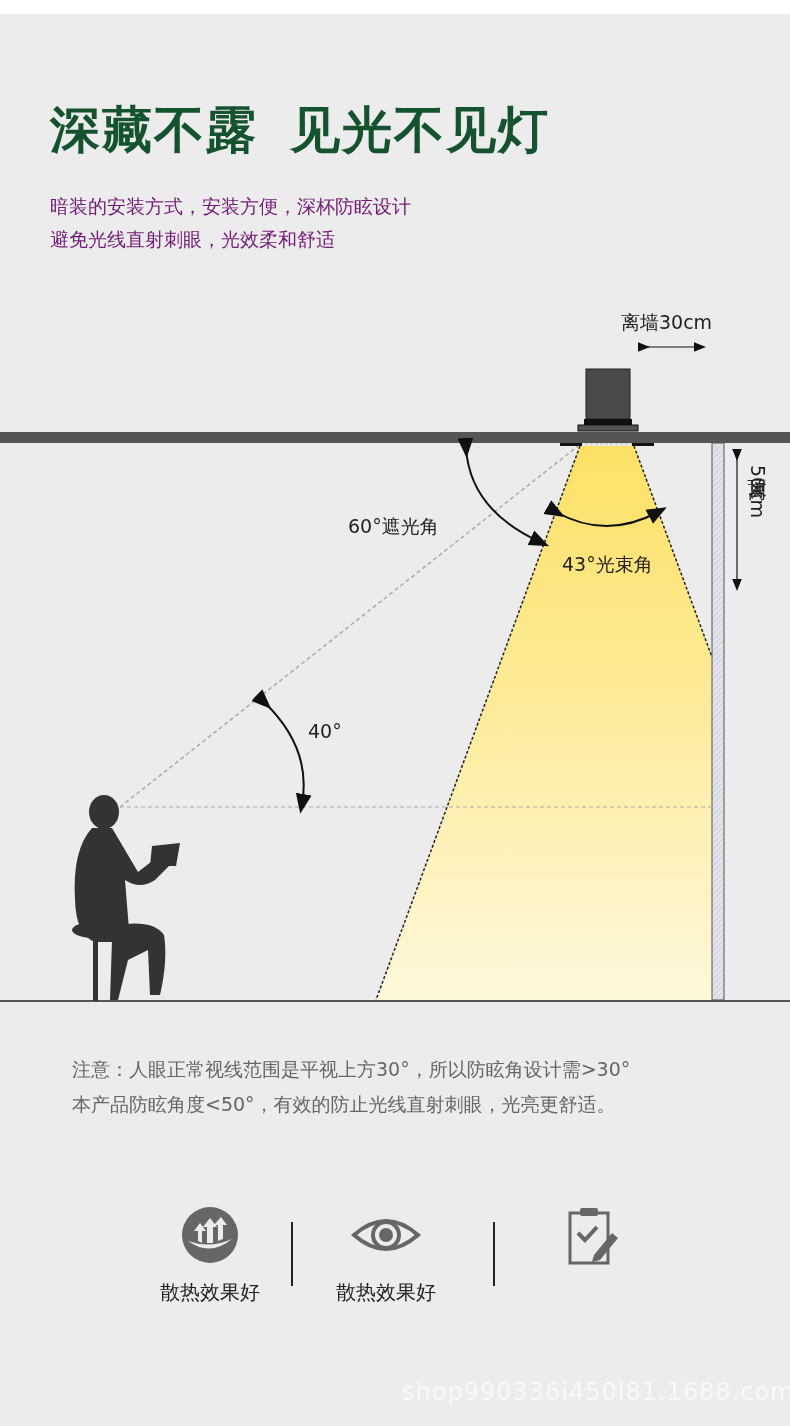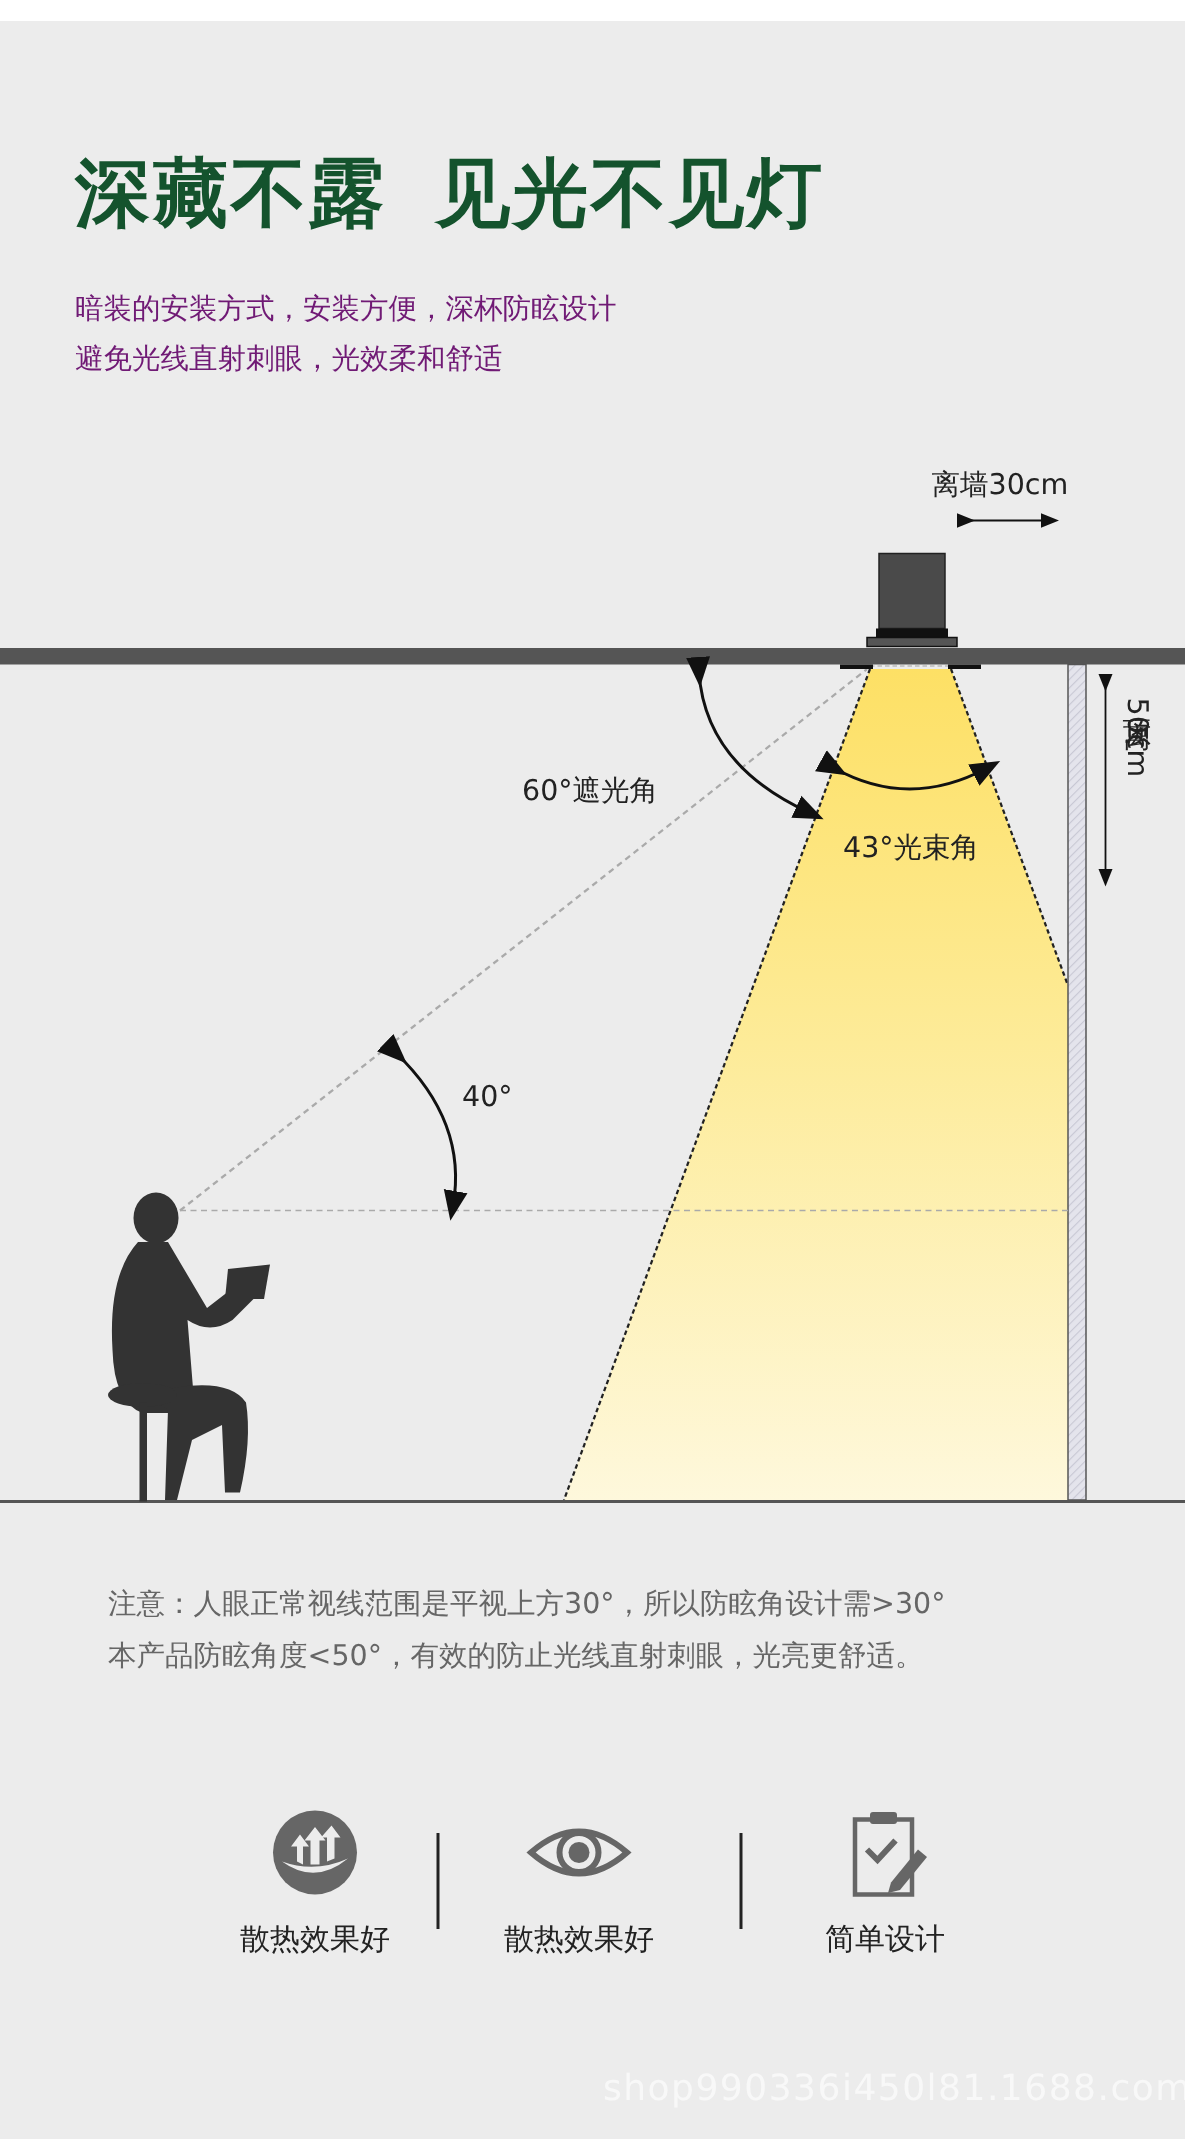--- a/index.html
+++ b/index.html
@@ -116,16 +116,15 @@
 
 <div class="sep" style="left:493px"></div>
 
 <div class="feature" style="left:490px">
   <svg class="ficon" width="60" height="60" viewBox="0 0 60 60">
     <rect x="10" y="8" width="38" height="50" fill="none" stroke="#666" stroke-width="3"></rect>
     <rect x="20" y="3" width="18" height="8" rx="2" fill="#666"></rect>
     <path d="M18,28 L25,35 L37,22" fill="none" stroke="#666" stroke-width="4"></path>
     <path d="M34,50 L52,28 L58,33 L40,55 L32,57 z" fill="#666"></path>
   </svg>
-  <span class="flabel">简单设计</span>
 </div>
 
 <div class="watermark">shop990336i450l81.1688.com</div>
 
 </body></html>

